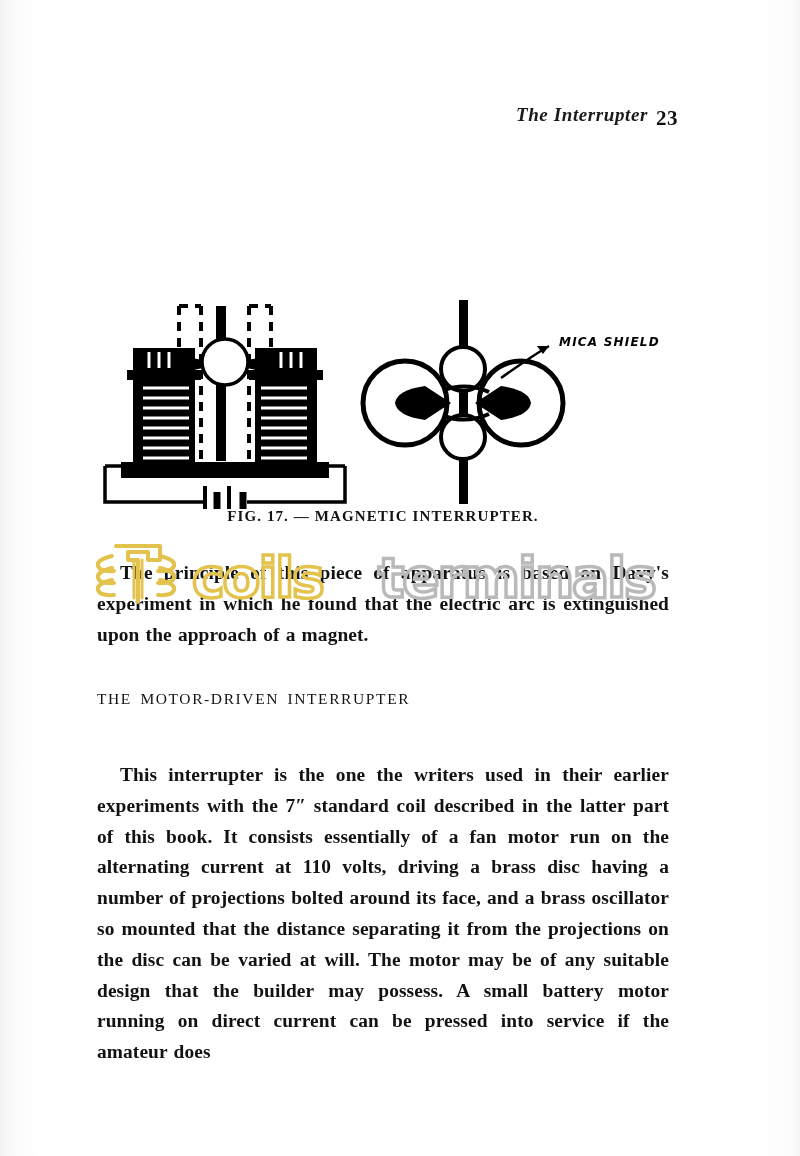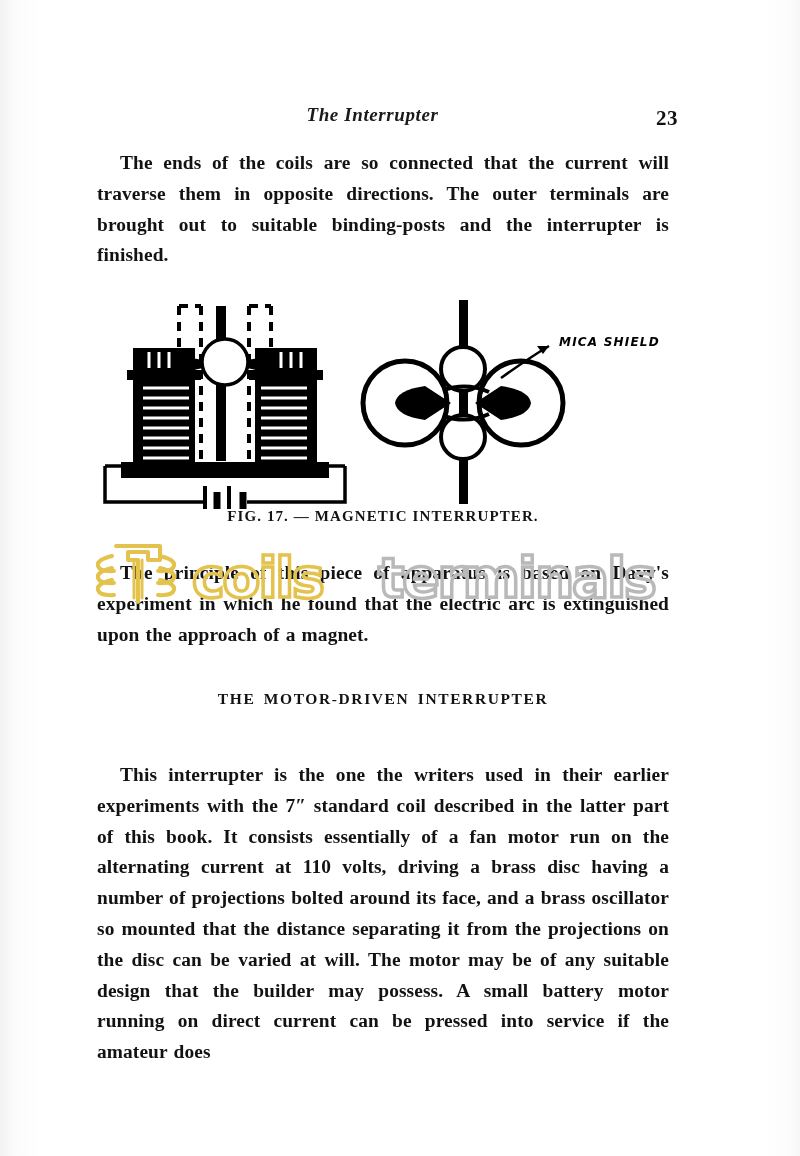--- a/index.html
+++ b/index.html
@@ -24,21 +24,21 @@
     left: 97px;
     top: 104px;
     width: 571px;
     height: 26px;
   }
   .head-title {
     position: absolute;
     left: 0;
     right: 0;
     top: 0;
-    text-align: center;
+    text-align: right;
     font-style: italic;
     font-weight: 700;
     font-size: 19px;
     letter-spacing: 0.6px;
     color: #1a1a1a;
     padding-right: 20px;
   }
   .page-number {
     position: absolute;
     right: -10px;
@@ -98,23 +98,23 @@
     letter-spacing: 1.1px;
     color: #131313;
   }
 
   
   .section-heading {
     position: absolute;
     left: 97px;
     width: 572px;
     top: 690px;
-    text-align: center;
+    text-align: left;
     font-size: 15.5px;
-    font-weight: 700;
+    font-weight: 400;
     letter-spacing: 1.6px;
     word-spacing: 3px;
     color: #121212;
   }
 
   
   .watermark {
     position: absolute;
     left: 88px;
     top: 538px;
@@ -153,23 +153,20 @@
 </head>
 <body>
 
 <div class="page">
 
   <div class="running-head">
     <div class="head-title">The Interrupter</div>
     <div class="page-number">23</div>
   </div>
 
-  <div class="text-col" id="para-one" style="top:148px;">
-    <p class="body indent">The ends of the coils are so connected that the current will traverse them in opposite directions.  The outer terminals are brought out to suitable binding-posts and the interrupter is finished.</p>
-  </div>
 
   <div class="figure">
     <svg class="fig-art" viewBox="0 0 572 215" xmlns="http://www.w3.org/2000/svg">
       <g fill="none" stroke="#000" stroke-width="3">
 
         <path d="M104 12 L104 168 Q104 182 118 182 L128 182" stroke-dasharray="9 7" stroke-width="4"></path>
         <path d="M152 12 L152 168 Q152 182 138 182 L128 182" stroke-dasharray="9 7" stroke-width="4"></path>
 
         <path d="M82 12 L82 176" stroke-dasharray="9 7" stroke-width="4"></path>
         <path d="M174 12 L174 176" stroke-dasharray="9 7" stroke-width="4"></path>

